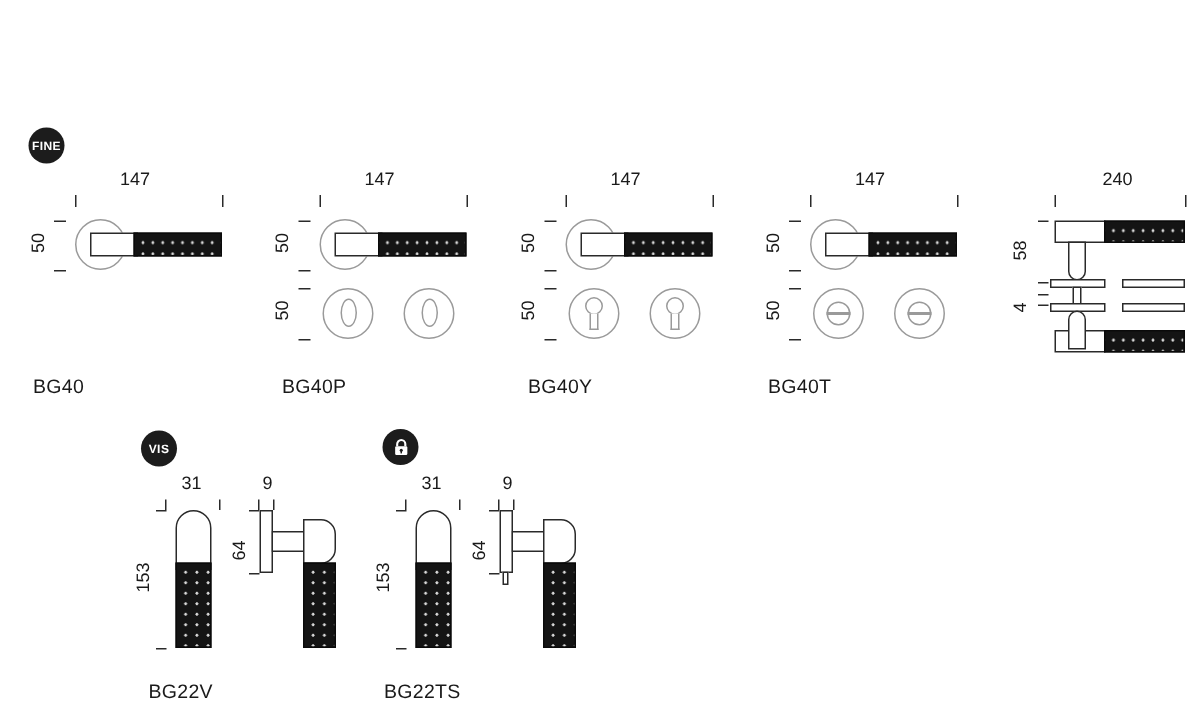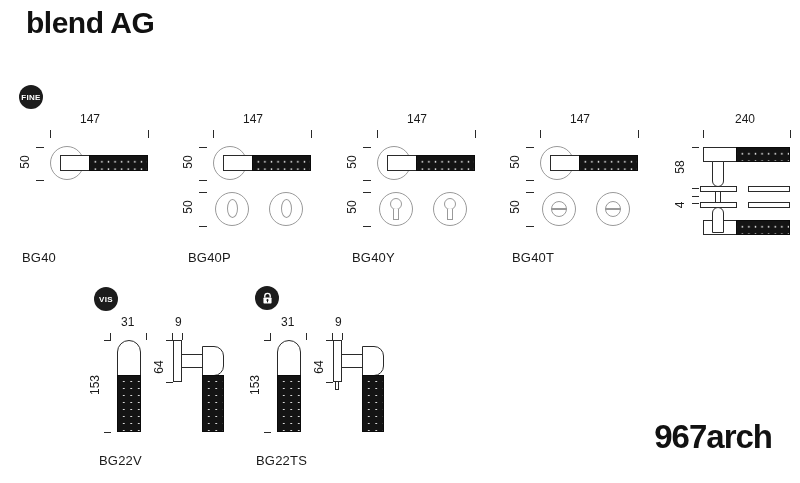--- a/index.html
+++ b/index.html
@@ -105,21 +105,20 @@
   
   .plate{position:absolute;border:1px solid #2a2a2a;background:#fff;box-sizing:border-box;}
   .spindle{position:absolute;border:1px solid #2a2a2a;background:#fff;box-sizing:border-box;}
   .bar{position:absolute;border:1px solid #2a2a2a;background:#fff;box-sizing:border-box;}
 </style>
 </head>
 <body>
 
 <div class="sheet">
 
-  <div class="brand-title">blend AG</div>
 
   <div class="badge" style="left:19px;top:85px;">
     <span>FINE</span>
   </div>
 
   <div class="group">
 
     <div class="dim" style="left:80px;top:112px;">147</div>
     <div class="tick-v" style="left:50px;top:130px;height:8px;"></div>
     <div class="tick-v" style="left:148px;top:130px;height:8px;"></div>
@@ -296,15 +295,14 @@
 
     <div class="plate" style="left:333px;top:340px;width:9px;height:42px;"></div>
     <div class="plate" style="left:335px;top:381px;width:4px;height:9px;"></div>
     <div class="spindle" style="left:341px;top:354px;width:26px;height:14px;"></div>
     <div class="neck" style="left:362px;top:346px;width:22px;height:30px;border-radius:0 10px 10px 0;"></div>
     <div class="grip-v" style="left:362px;top:375px;width:22px;height:57px;"></div>
 
     <div class="group-label" style="left:256px;top:453px;">BG22TS</div>
   </div>
 
-  <div class="brand-mark">967arch</div>
 
 </div>
 
 </body></html>

